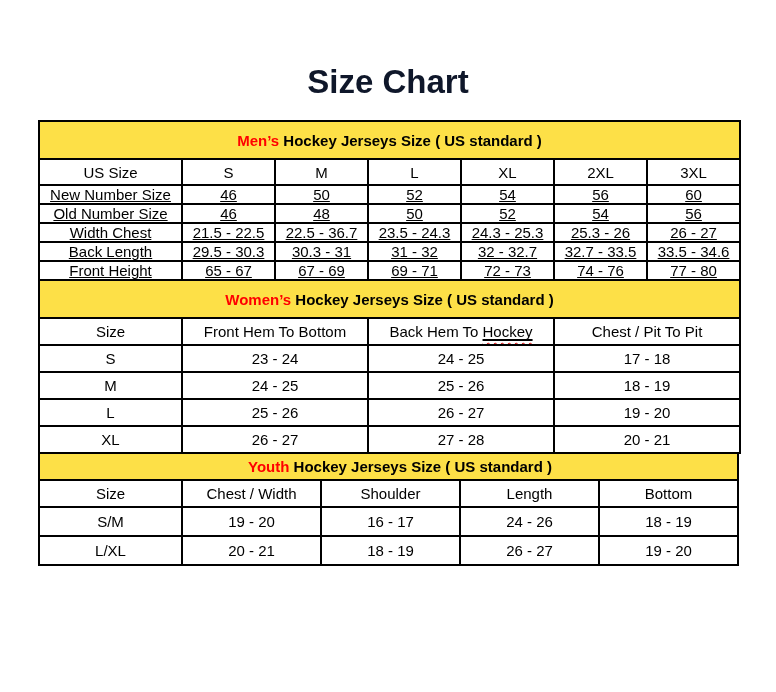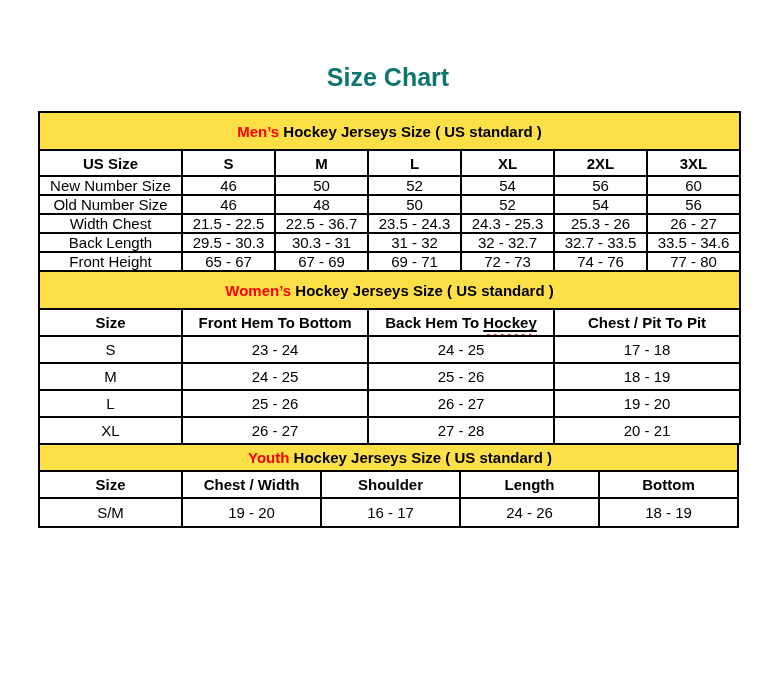--- a/index.html
+++ b/index.html
@@ -6,24 +6,24 @@
   html, body {
     margin: 0; padding: 0;
     width: 776px; height: 692px;
     background: #ffffff;
     font-family: "Liberation Sans", sans-serif;
     color: #000000;
   }
   .page { width: 700px; margin: 0 auto; padding-top: 63px; }
   .title {
     margin: 0 0 19px 0;
-    font-size: 25px;
+    font-size: 33px;
     font-weight: 700;
     text-align: center;
-    color: #0f766e;
+    color: #0f172a;
     letter-spacing: 0px;
   }
   table.size-table {
     border-collapse: collapse;
     table-layout: fixed;
     width: 700px;
   }
   table.size-table + table.size-table { margin-top: -2px; }
   .size-table td, .size-table th {
     border: 2px solid #000000;
@@ -35,23 +35,23 @@
     white-space: nowrap;
   }
   .banner {
     background: #fde047;
     font-weight: 700;
     font-size: 17px;
     height: 38px;
   }
   .youth .banner { height: 27px; padding-left: 25px; }
   .hl-red { color: #FF0000; }
-  .size-table th { font-weight: 700; }
+  .size-table th { font-weight: 400; }
   .mens th { height: 26px; }
-  .mens td.data { height: 17px; font-weight: 400; }
+  .mens td.data { height: 17px; font-weight: 400; text-decoration: underline; }
   .womens th { height: 27px; }
   .womens td.data { height: 27px; font-weight: 400; }
   .youth th { height: 27px; }
   .youth td.data { height: 29px; font-weight: 400; }
   td.row-label-plain { font-weight: 400; }
   th.row-label-strong, td.row-label-strong { font-weight: 700; }
   .col-label { width: 143px; }
   .col-m { width: 93px; }
   .col-w { width: 186px; }
   .col-y { width: 139px; }
@@ -210,16 +210,23 @@
         <th>Length</th>
         <th>Bottom</th>
       </tr>
       <tr>
         <td class="data row-label-strong">S/M</td>
         <td class="data">19 - 20</td>
         <td class="data">16 - 17</td>
         <td class="data">24 - 26</td>
         <td class="data">18 - 19</td>
       </tr>
+      <tr>
+        <td class="data row-label-strong">L/XL</td>
+        <td class="data">20 - 21</td>
+        <td class="data">18 - 19</td>
+        <td class="data">26 - 27</td>
+        <td class="data">19 - 20</td>
+      </tr>
     </tbody>
   </table>
 
 </div>
 
 </body></html>

